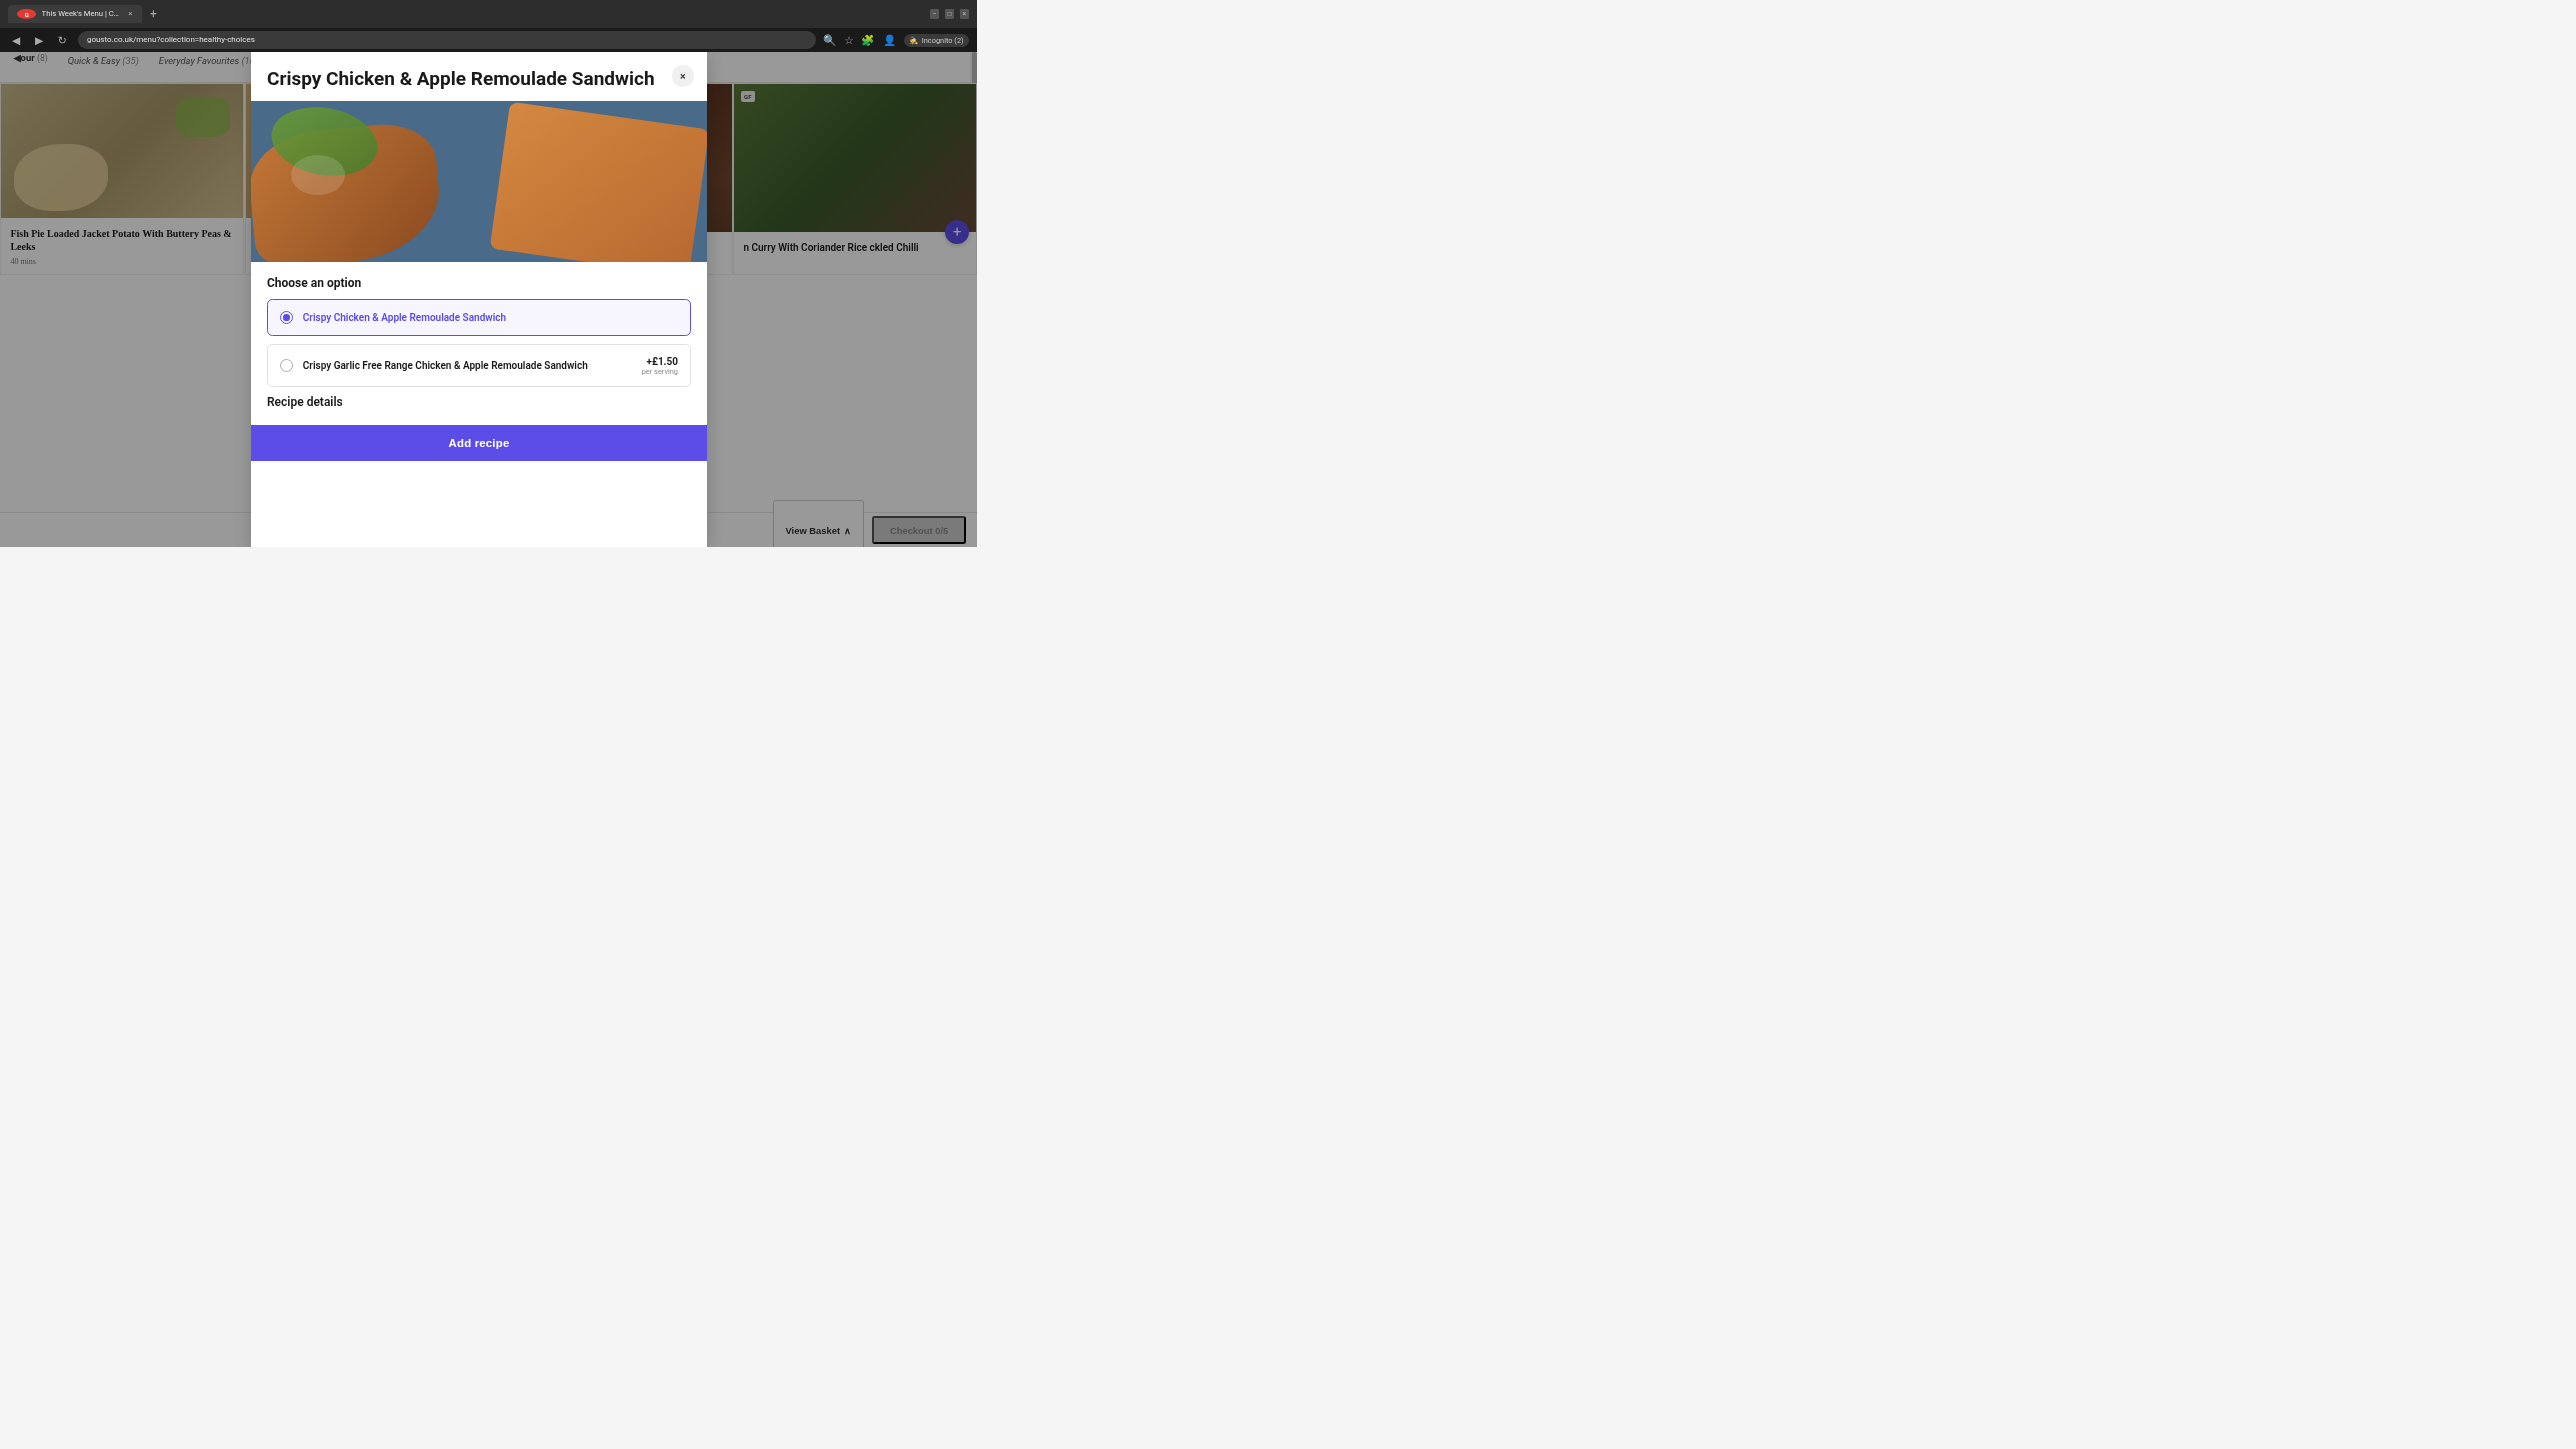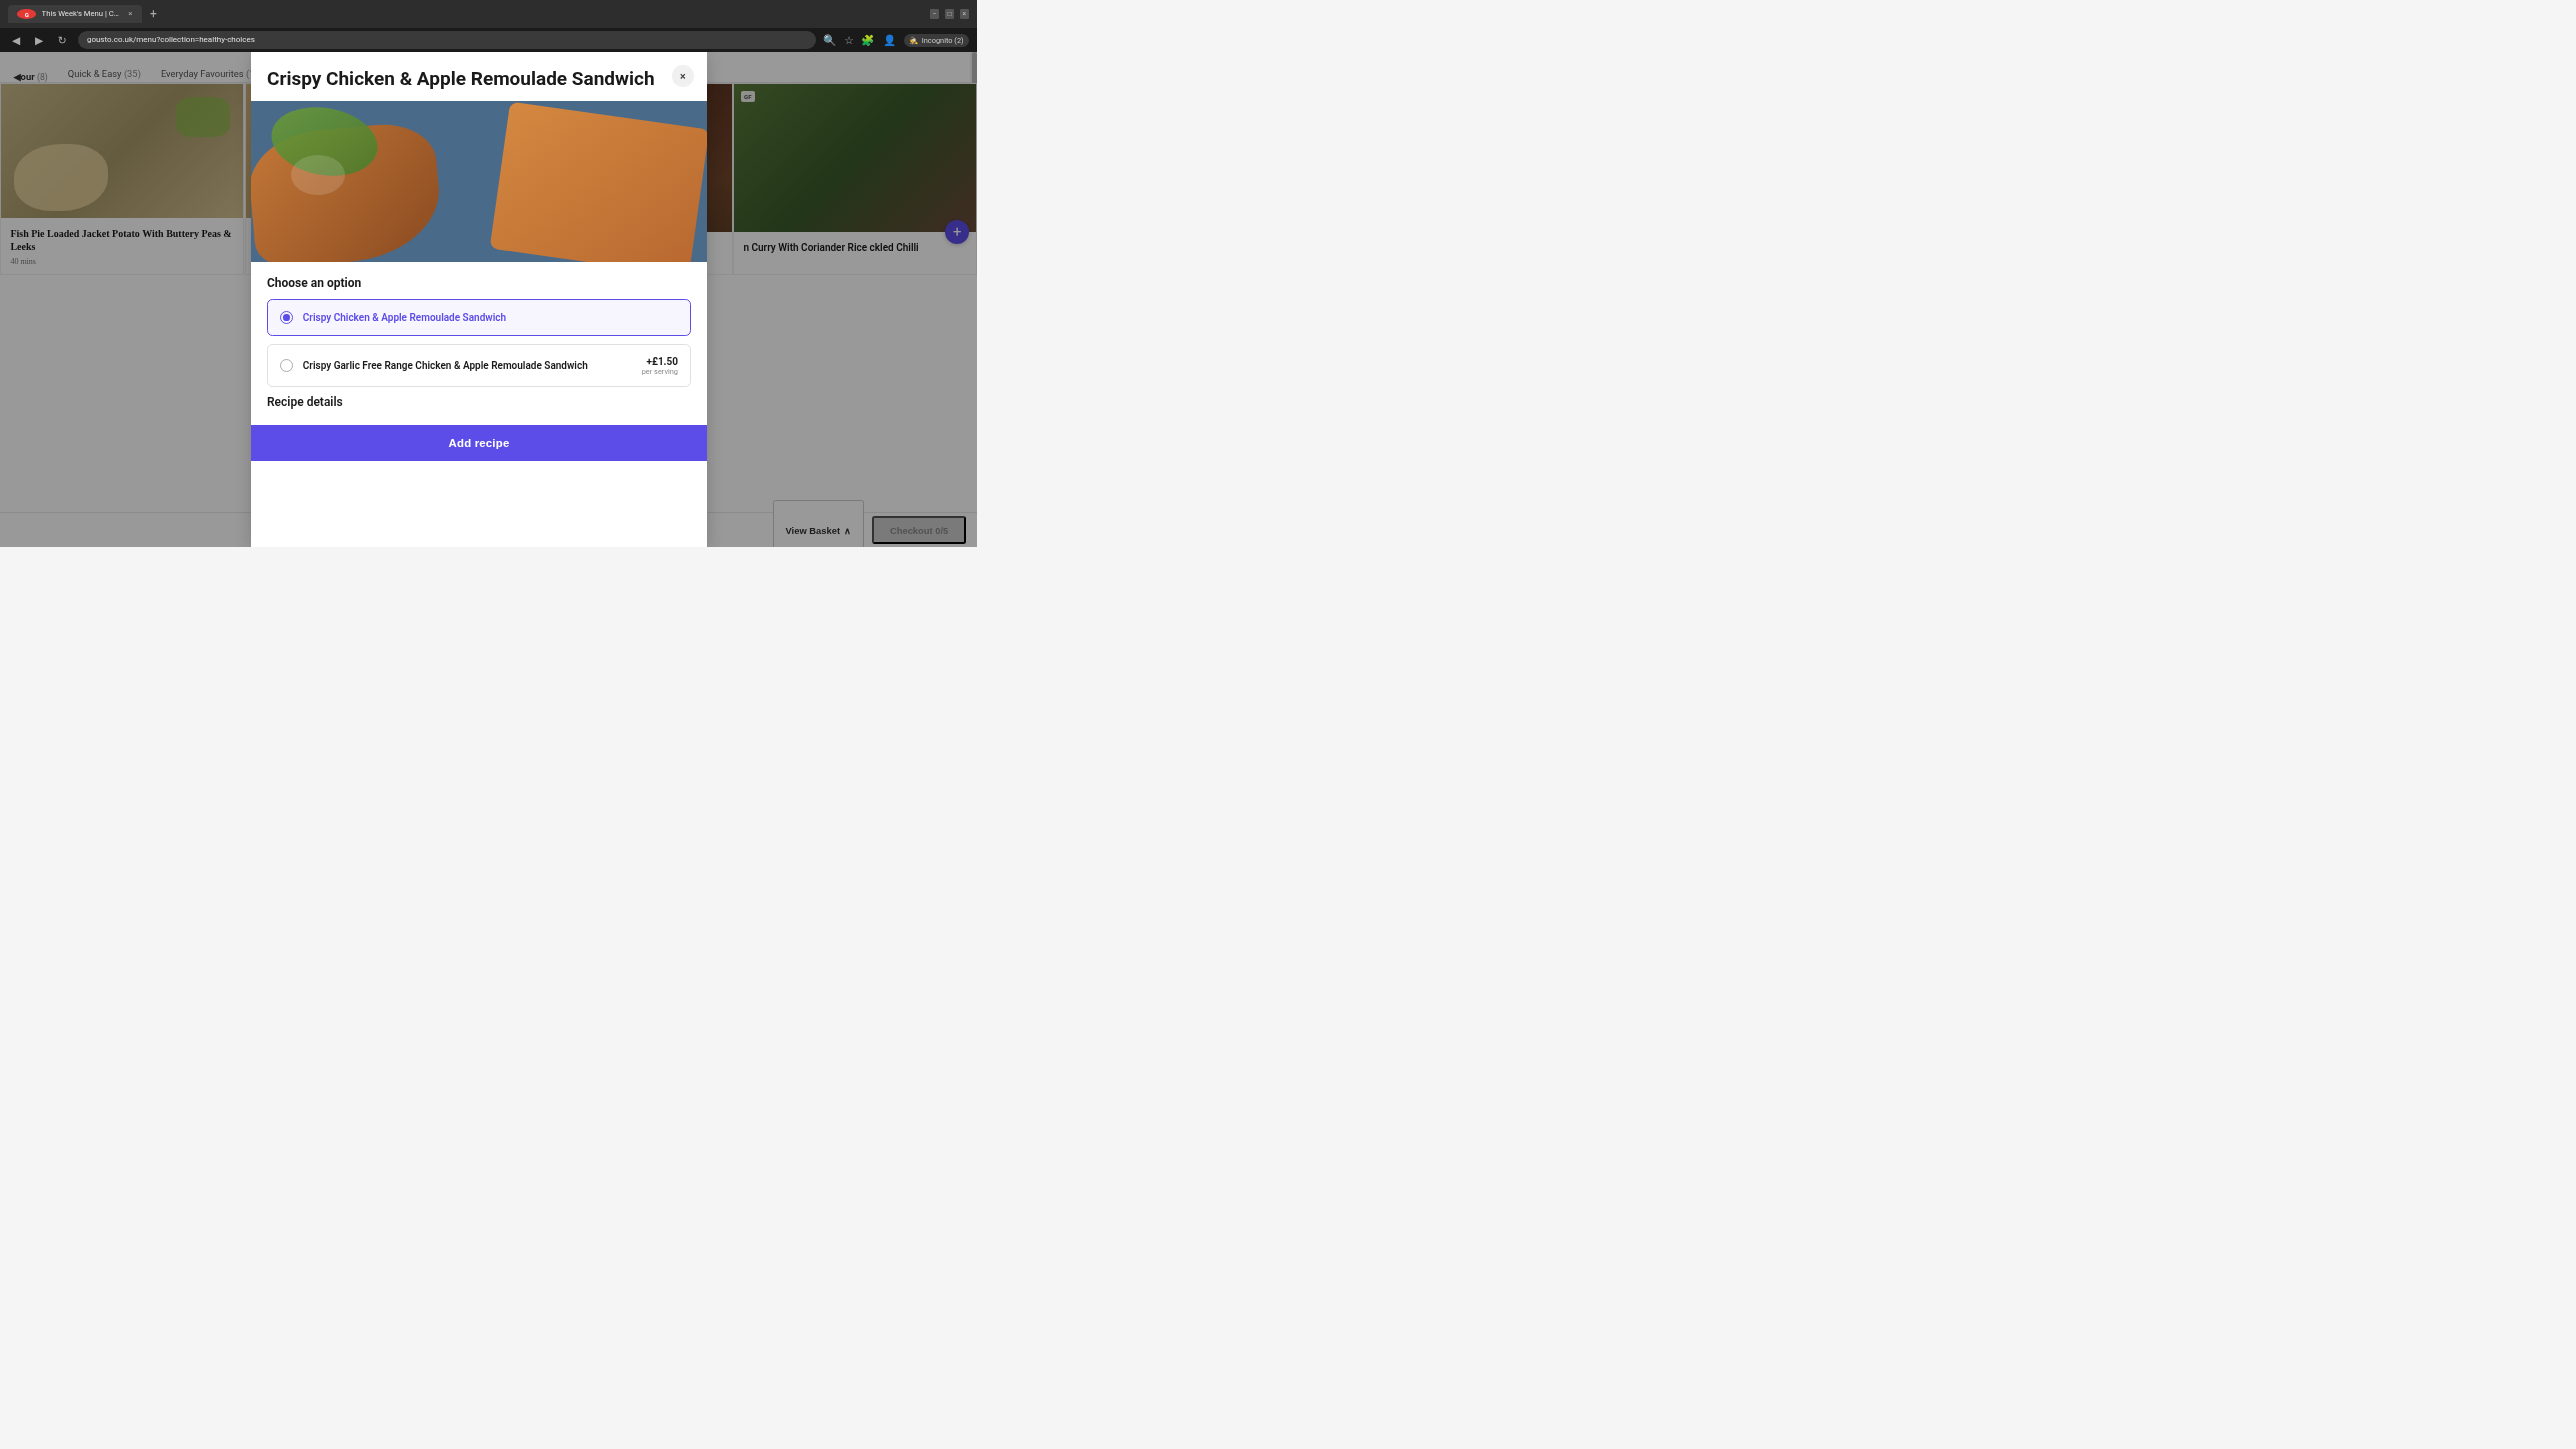--- a/index.html
+++ b/index.html
@@ -143,33 +143,34 @@
       height: calc(547px - 52px);
       position: relative;
       overflow: hidden;
     }
 
     
     .category-nav {
       height: 31px;
       border-bottom: 0.7px solid #e8e8e8;
       display: flex;
-      align-items: flex-end;
+      align-items: flex-start;
       padding: 0 13.4px;
       gap: 20px;
       background: #fff;
       position: relative;
     }
 
     .category-nav-item {
       font-size: 9.4px;
       color: #555;
       cursor: pointer;
       white-space: nowrap;
       padding: 2.7px 0;
+      font-style: italic;
     }
 
     .category-nav-item .count {
       color: #888;
     }
 
     .nav-arrow {
       color: #333;
       font-size: 9.4px;
       cursor: pointer;

